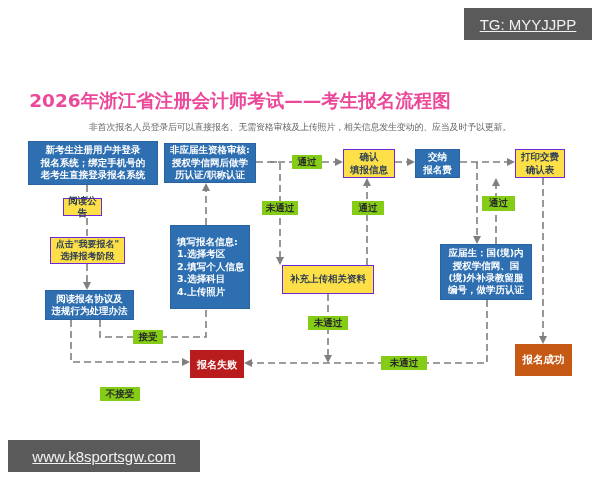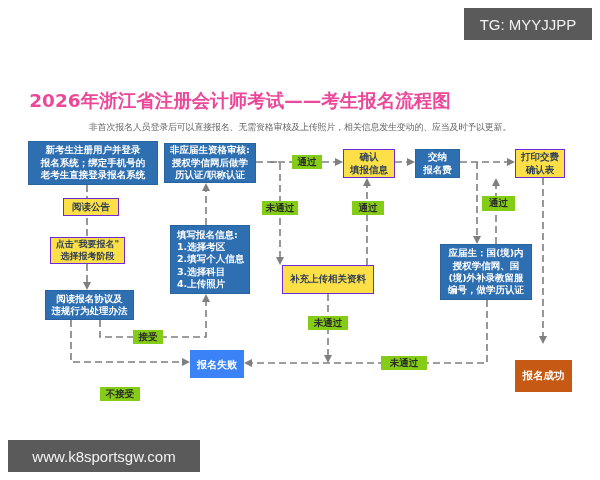--- a/index.html
+++ b/index.html
@@ -4,21 +4,21 @@
   <style>
     html, body { margin: 0; padding: 0; }
     body {
       width: 600px; height: 480px; position: relative; overflow: hidden;
       background: #ffffff;
       font-family: "DejaVu Sans", "Liberation Sans", sans-serif;
     }
     .watermark {
       position: absolute; background: #5a5a5a; color: #f2f2f2;
       font-family: "Liberation Sans", "DejaVu Sans", sans-serif;
-      display: flex; align-items: center; justify-content: center;
+      display: flex; align-items: center; justify-content: center; text-decoration: underline;
     }
     .wm-top { left: 464px; top: 8px; width: 128px; height: 32px; font-size: 15px; }
     .wm-bottom { left: 8px; top: 440px; width: 192px; height: 32px; font-size: 15px; }
 
     .title {
       position: absolute; left: 0; width: 480px; top: 88px; text-align: center;
       font-size: 18.5px; font-weight: bold; color: #ec4899; letter-spacing: 0px;
     }
     .subtitle {
       position: absolute; left: 0; width: 600px; top: 121px; text-align: center;
@@ -28,22 +28,22 @@
     svg.lines { position: absolute; left: 0; top: 0; width: 600px; height: 480px; }
 
     .box {
       position: absolute; box-sizing: border-box;
       display: flex; align-items: center; justify-content: center;
       text-align: center; font-weight: bold; white-space: pre-line;
       line-height: 1.3;
     }
     .dark { background: #2e6fb1; color: #ffffff; border: 1px solid #2a64a0; }
     .light { background: #fde047; color: #2f3f55; border: 1px solid #6d28d9; }
-    .green { background: #3b82f6; color: #ffffff; }
-    .orange { background: #c65a15; color: #ffffff; margin-top: 16px; }
+    .green { background: #b91c1c; color: #ffffff; }
+    .orange { background: #c65a15; color: #ffffff; }
     .left-align { justify-content: flex-start; text-align: left; padding-left: 6px; }
 
     .lbl {
       position: absolute; box-sizing: border-box; background: #84cc16;
       color: #2a2a2a; font-size: 9.5px; font-weight: bold;
       display: flex; align-items: center; justify-content: center;
     }
   </style>
 </head>
 <body>
@@ -90,29 +90,29 @@
     <polyline points="487,300 487,363 246,363" marker-end="url(#ah)"></polyline>
 
     <line x1="543" y1="178" x2="543" y2="342" marker-end="url(#ah)"></line>
   </g>
 </svg>
 
 <div class="box dark" style="left:28px; top:141px; width:130px; height:44px; font-size:9.5px;">新考生注册用户并登录
 报名系统；绑定手机号的
 老考生直接登录报名系统</div>
 
-<div class="box light" style="left:63px; top:198px; width:56px; height:18px; font-size:9.5px;">阅读公告</div>
+<div class="box light" style="left:63px; top:198px; width:39px; height:18px; font-size:9.5px;">阅读公告</div>
 
 <div class="box light" style="left:50px; top:237px; width:75px; height:27px; font-size:9px;">点击"我要报名"
 选择报考阶段</div>
 
 <div class="box dark" style="left:45px; top:290px; width:89px; height:30px; font-size:9.5px;">阅读报名协议及
 违规行为处理办法</div>
 
-<div class="box dark left-align" style="left:170px; top:225px; width:80px; height:69px; font-size:9.5px;">填写报名信息:
+<div class="box dark left-align" style="left:170px; top:225px; width:80px; height:84px; font-size:9.5px;">填写报名信息:
 1.选择考区
 2.填写个人信息
 3.选择科目
 4.上传照片</div>
 
 <div class="box dark" style="left:164px; top:143px; width:92px; height:40px; font-size:9.5px;">非应届生资格审核:
 授权学信网后做学
 历认证/职称认证</div>
 
 <div class="box light" style="left:343px; top:149px; width:52px; height:29px; font-size:9.5px;">确认

